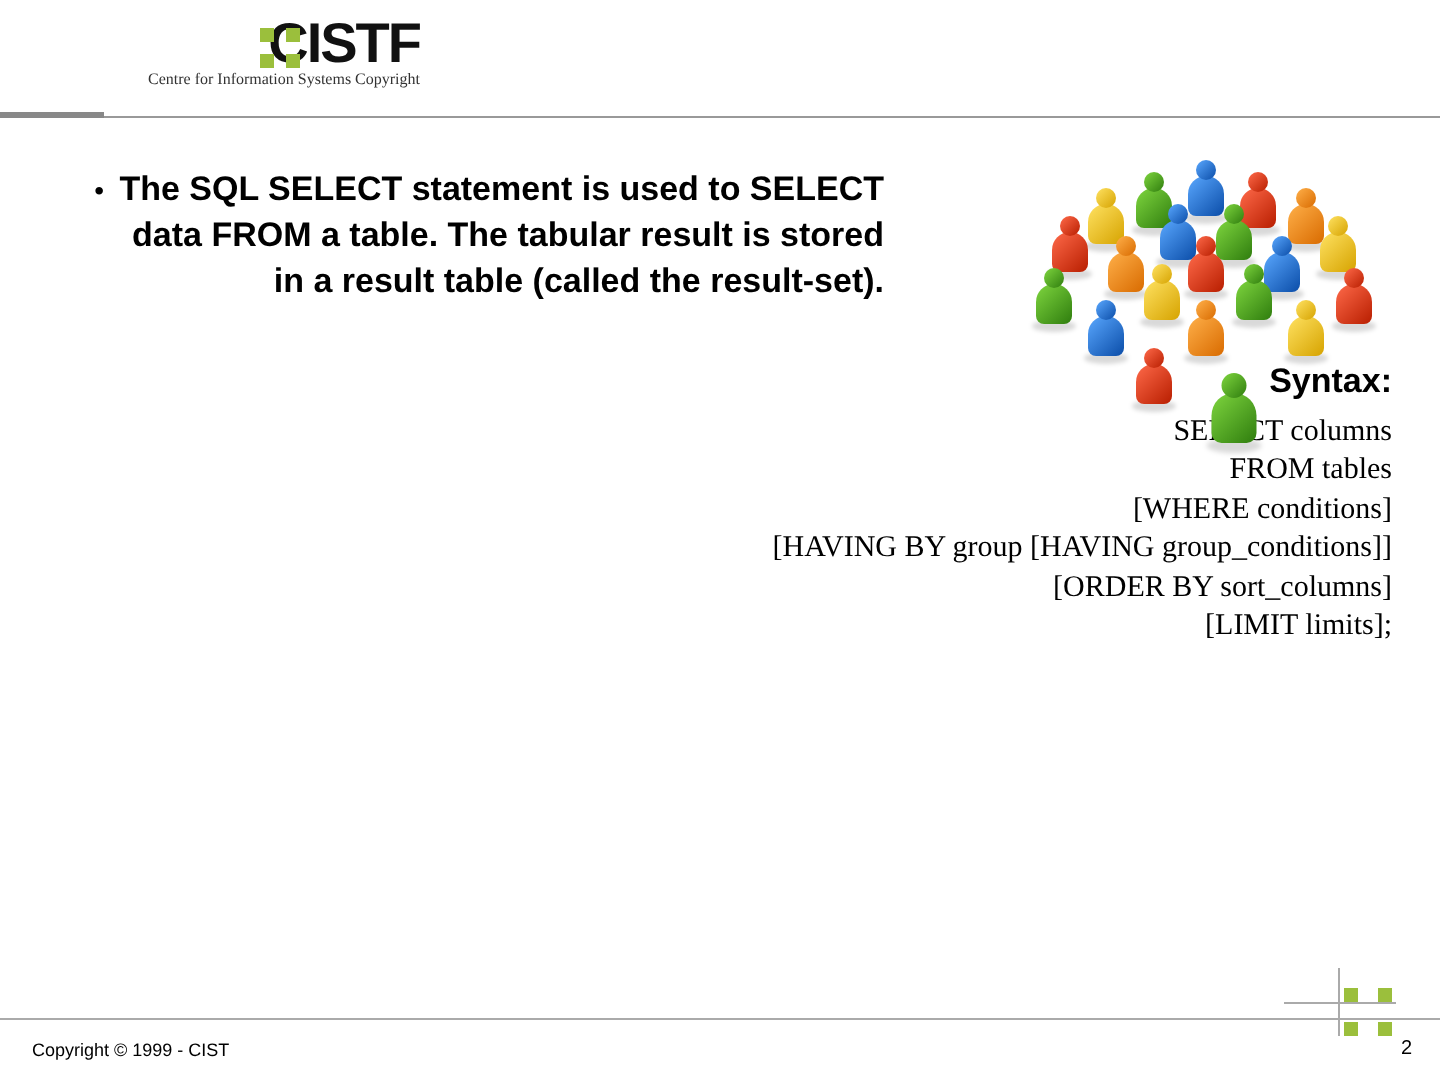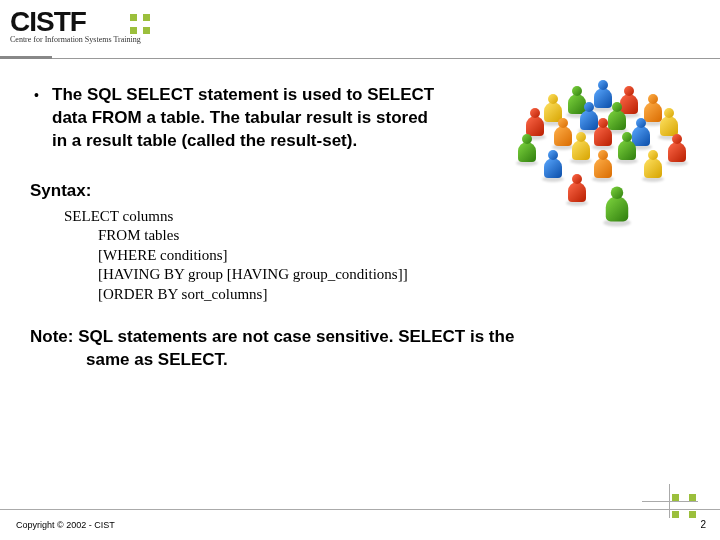--- a/index.html
+++ b/index.html
@@ -1,17 +1,17 @@
 <!DOCTYPE html>
 <html><head>
 <meta charset="utf-8">
 <style>
   * { margin: 0; padding: 0; box-sizing: border-box; }
   html, body { width: 720px; height: 540px; font-family: Verdana, Geneva, sans-serif; background: #fff; color: #000; overflow: hidden; }
-  .slide { position: relative; width: 720px; height: 540px; }
+  .slide { position: relative; width: 720px; height: 540px; text-align: right; }
 
   .logo-area { position: absolute; top: 6px; left: 10px; width: 200px; }
   .logo-text { font-family: Arial, sans-serif; font-weight: 900; font-size: 28px; letter-spacing: -1px; color: #111; }
   .logo-subscript { font-family: "Times New Roman", serif; font-size: 8px; color: #333; line-height: 1; margin-top: -2px; }
   .logo-dots { position: absolute; top: 8px; left: 120px; display: flex; flex-direction: column; gap: 6px; }
   .logo-dots-row { display: flex; gap: 6px; }
   .sq { width: 7px; height: 7px; background: #9bbf3c; }
 
   .title { position: absolute; top: 18px; right: 24px; font-size: 26px; font-weight: bold; font-family: Verdana, sans-serif; }
   .title-rule { position: absolute; top: 58px; left: 0; right: 0; height: 0; border-top: 1px solid #999; }
@@ -51,21 +51,21 @@
   .footer-line { position: absolute; bottom: 38px; right: 22px; width: 56px; height: 0; border-top: 1px solid #aaa; }
   .footer-line-v { position: absolute; bottom: 22px; right: 50px; width: 0; height: 34px; border-left: 1px solid #aaa; }
 </style>
 </head>
 <body>
 
 <div class="slide">
 
   <div class="logo-area">
     <div class="logo-text">CISTF</div>
-    <div class="logo-subscript">Centre for   Information Systems Training</div>
+    <div class="logo-subscript">Centre for   Information Systems Copyright</div>
     <div class="logo-dots">
       <div class="logo-dots-row">
           <div class="sq"></div>
           <div class="sq"></div>
         </div>
       <div class="logo-dots-row">
           <div class="sq"></div>
           <div class="sq"></div>
         </div>
     </div>
@@ -80,26 +80,23 @@
       <div class="bullet-text">The SQL SELECT statement is used to SELECT data FROM a table. The tabular result is stored in a result table (called the result-set).</div>
     </div>
 
     <div class="syntax-heading">Syntax:</div>
     <div class="syntax-block">
       <div>SELECT columns</div>
       <div class="syntax-indent">FROM tables</div>
       <div class="syntax-indent">[WHERE conditions]</div>
       <div class="syntax-indent">[HAVING BY group [HAVING group_conditions]]</div>
       <div class="syntax-indent">[ORDER BY sort_columns]</div>
+      <div class="syntax-indent">[LIMIT limits];</div>
     </div>
 
-    <div class="note-row">
-      <span class="note-label">Note:</span><span class="note-body"> SQL statements are not case sensitive. SELECT is the</span>
-      <span class="note-indent">same as SELECT.</span>
-    </div>
   </div>
 
   <div class="illustration" aria-label="crowd of colored game pawns">
     <div class="pawn c-blue" style="top:6px;left:86px;">
         <div class="shadow"></div>
         <div class="body"></div>
         <div class="head"></div>
       </div>
     <div class="pawn c-green" style="top:12px;left:60px;">
         <div class="shadow"></div>
@@ -209,16 +206,16 @@
   <div class="footer-dots">
     <div class="row">
         <div class="sq"></div>
         <div class="sq"></div>
       </div>
     <div class="row">
         <div class="sq"></div>
         <div class="sq"></div>
       </div>
   </div>
-  <div class="copyright">Copyright © 2002 - CIST</div>
+  <div class="copyright">Copyright © 1999 - CIST</div>
   <div class="pagenum">2</div>
 
 </div>
 
 </body></html>

